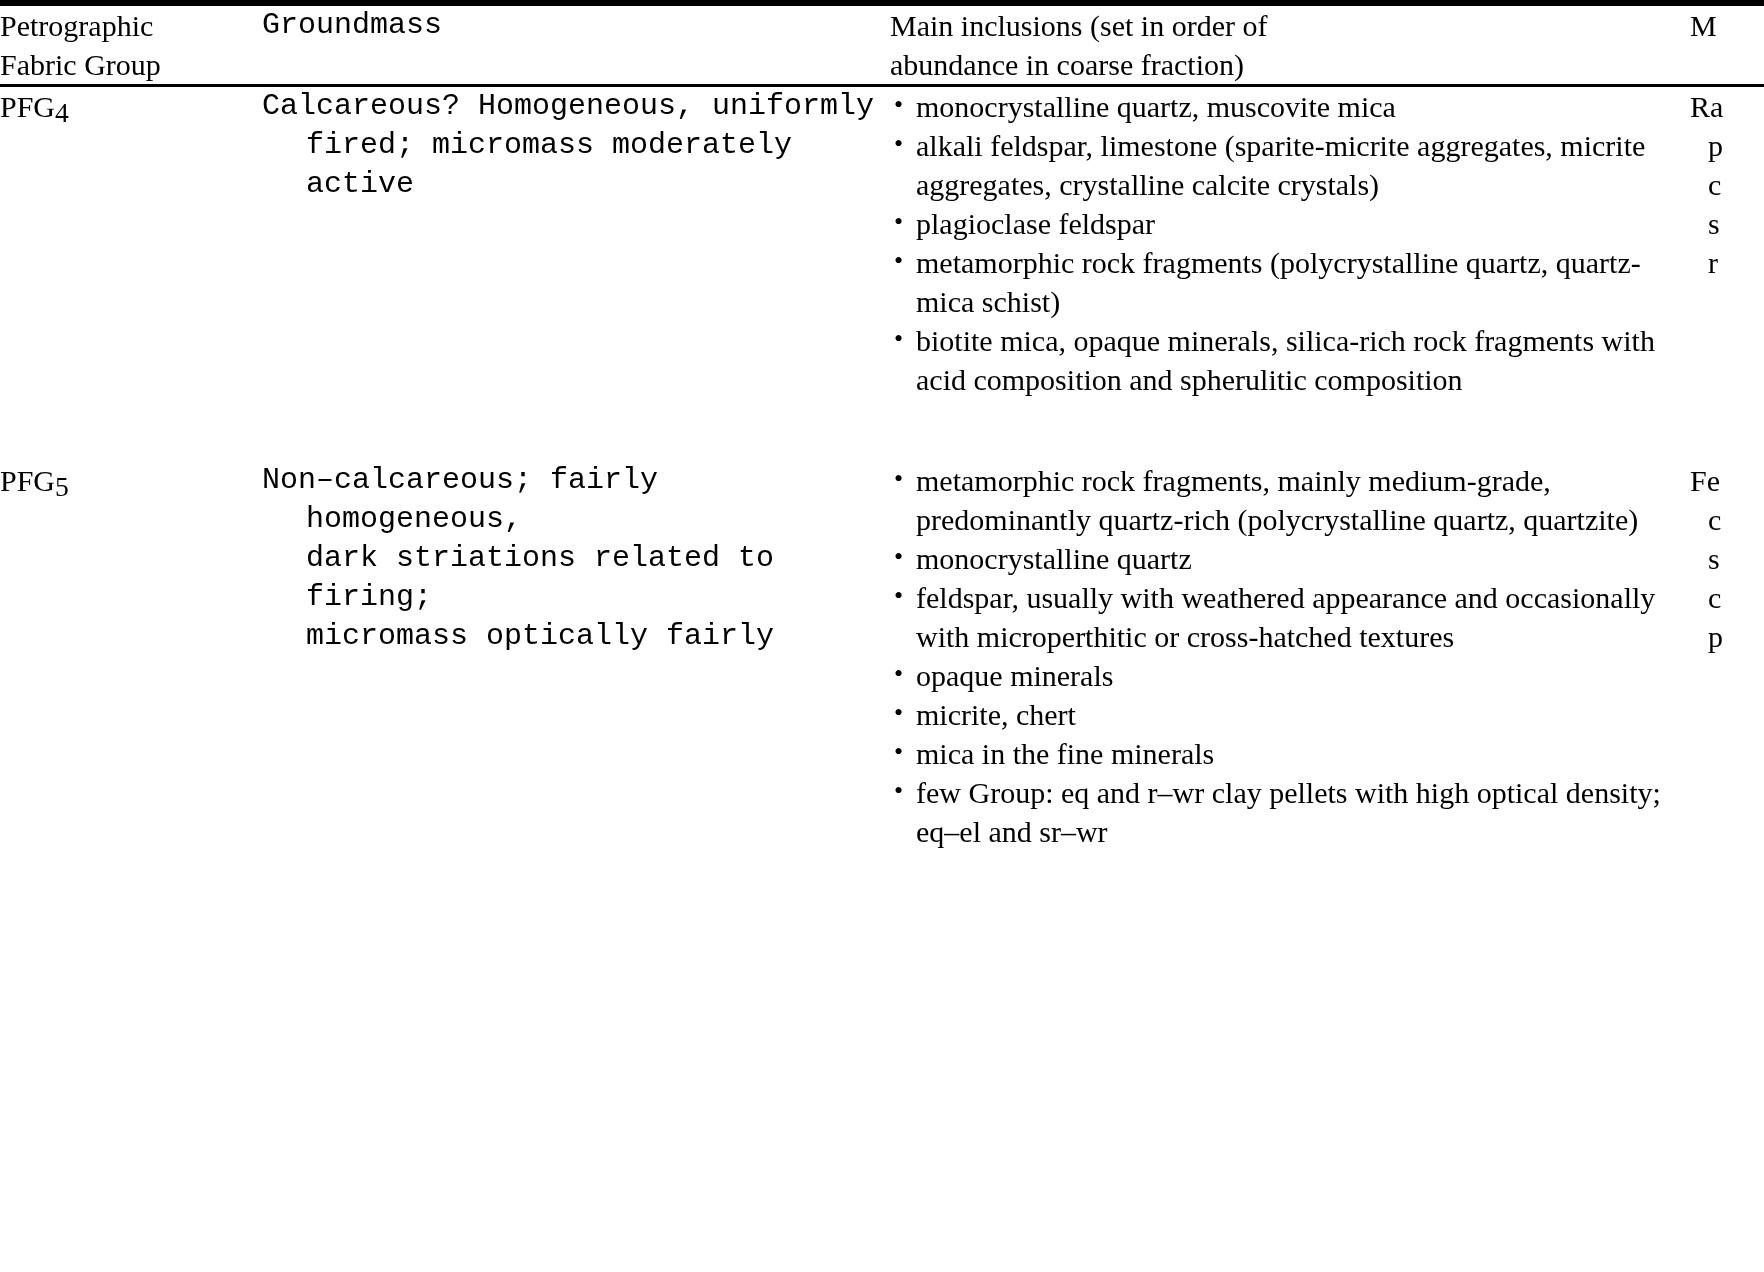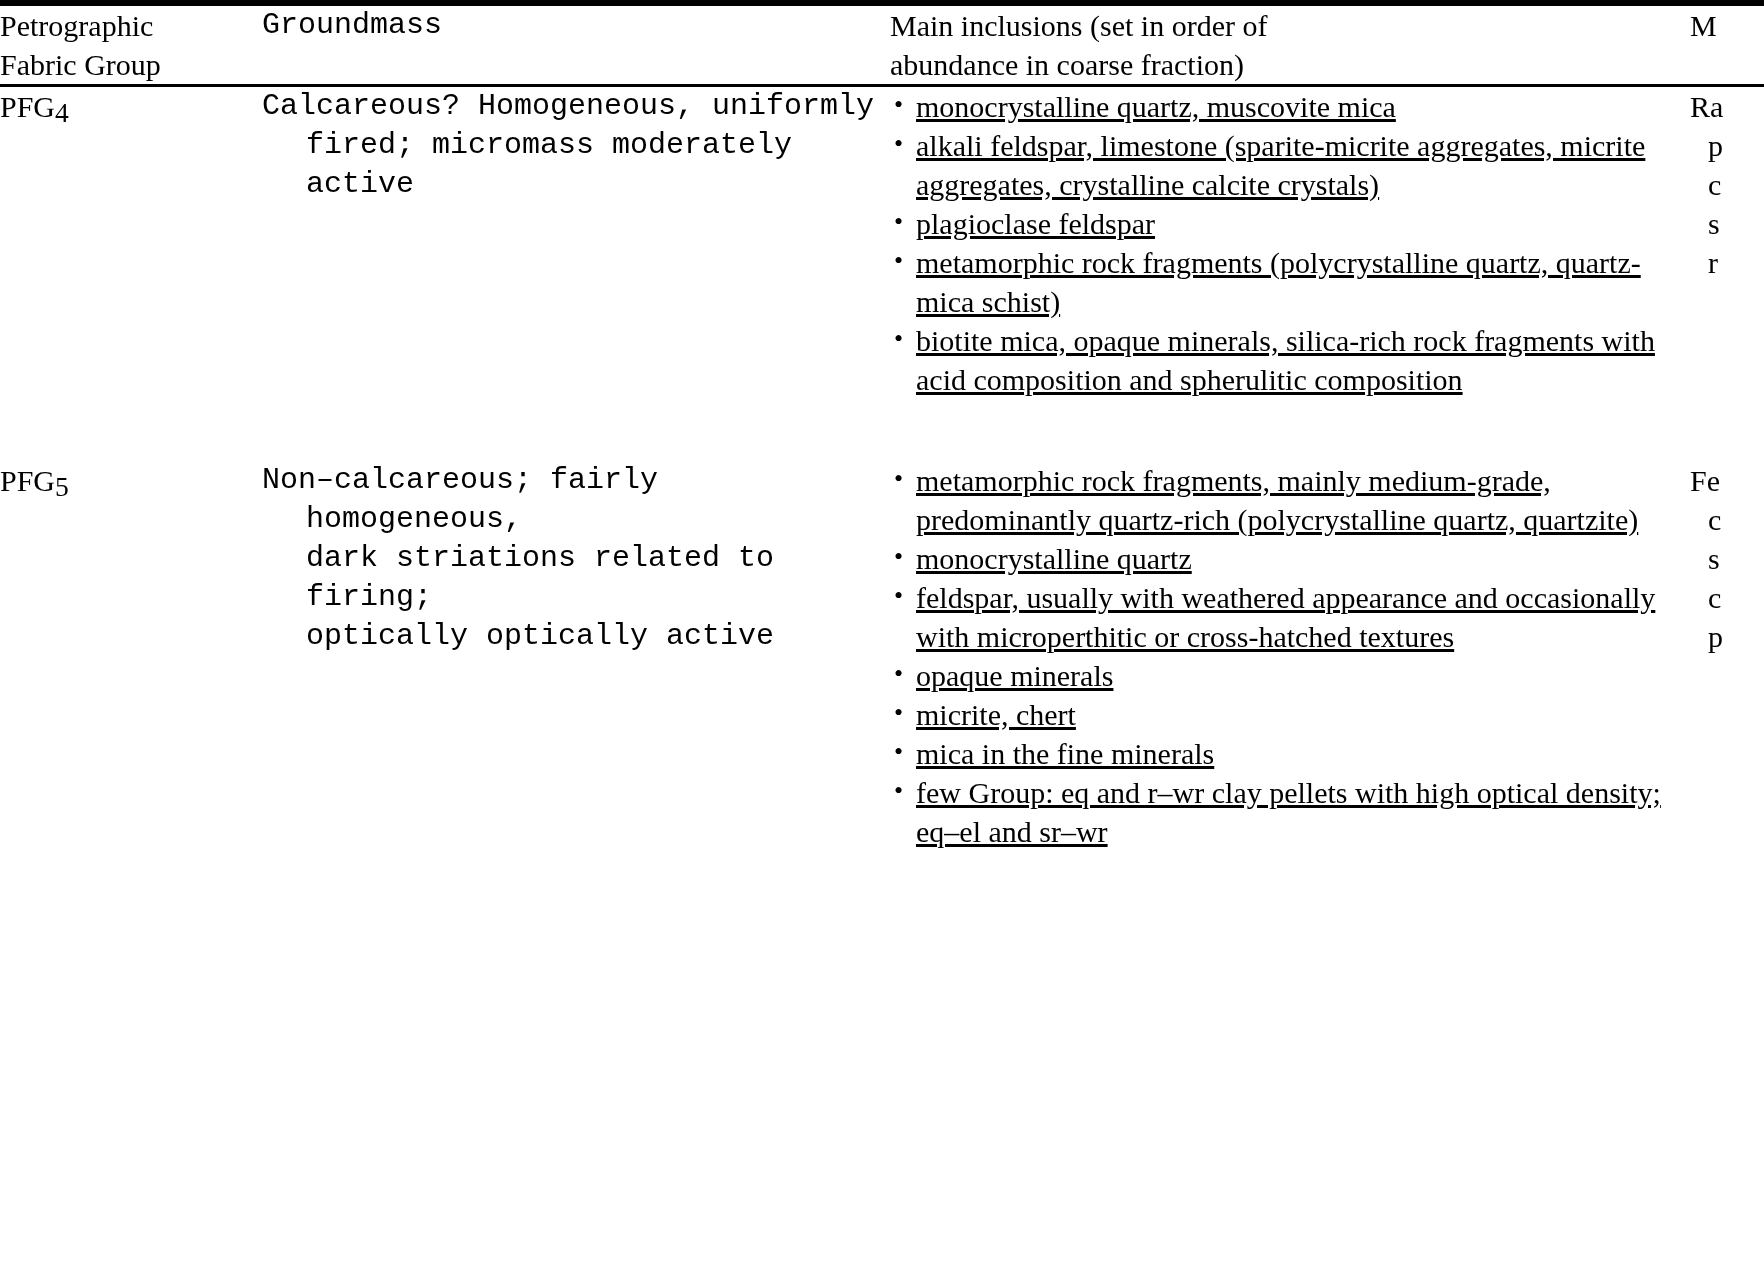--- a/index.html
+++ b/index.html
@@ -76,21 +76,20 @@
   
   ul.inc {
     list-style: none;
     margin: 0;
     padding: 0;
   }
   ul.inc > li {
     position: relative;
     padding-left: 26px;
     margin: 0 0 0 0;
-    text-decoration: underline;
   }
   ul.inc > li::before {
     content: "\2022";
     position: absolute;
     left: 4px;
     top: 0;
     font-size: 26px;
     line-height: 1.42;
   }
 
@@ -185,21 +184,21 @@
         <td></td>
         <td></td>
         <td></td>
         <td></td>
       </tr>
 
       <tr class="body-row">
         <td class="grp-cell"><span>PFG</span><span class="osnum">5</span></td>
 
         <td class="gm-cell">
-          <div class="hang"><span>Non–calcareous; fairly homogeneous,</span><br><span>dark striations related to firing;</span><br><span>optically optically active</span></div>
+          <div class="hang"><span>Non–calcareous; fairly homogeneous,</span><br><span>dark striations related to firing;</span><br><span>micromass optically fairly</span></div>
         </td>
 
         <td class="inc-cell">
           <ul class="inc">
             <li>metamorphic rock fragments, mainly medium-grade, predominantly quartz-rich (polycrystalline quartz, quartzite)</li>
             <li>monocrystalline quartz</li>
             <li>feldspar, usually with weathered appearance and occasionally with microperthitic or cross-hatched textures</li>
             <li>opaque minerals</li>
             <li>micrite, chert</li>
             <li>mica in the fine minerals</li>

